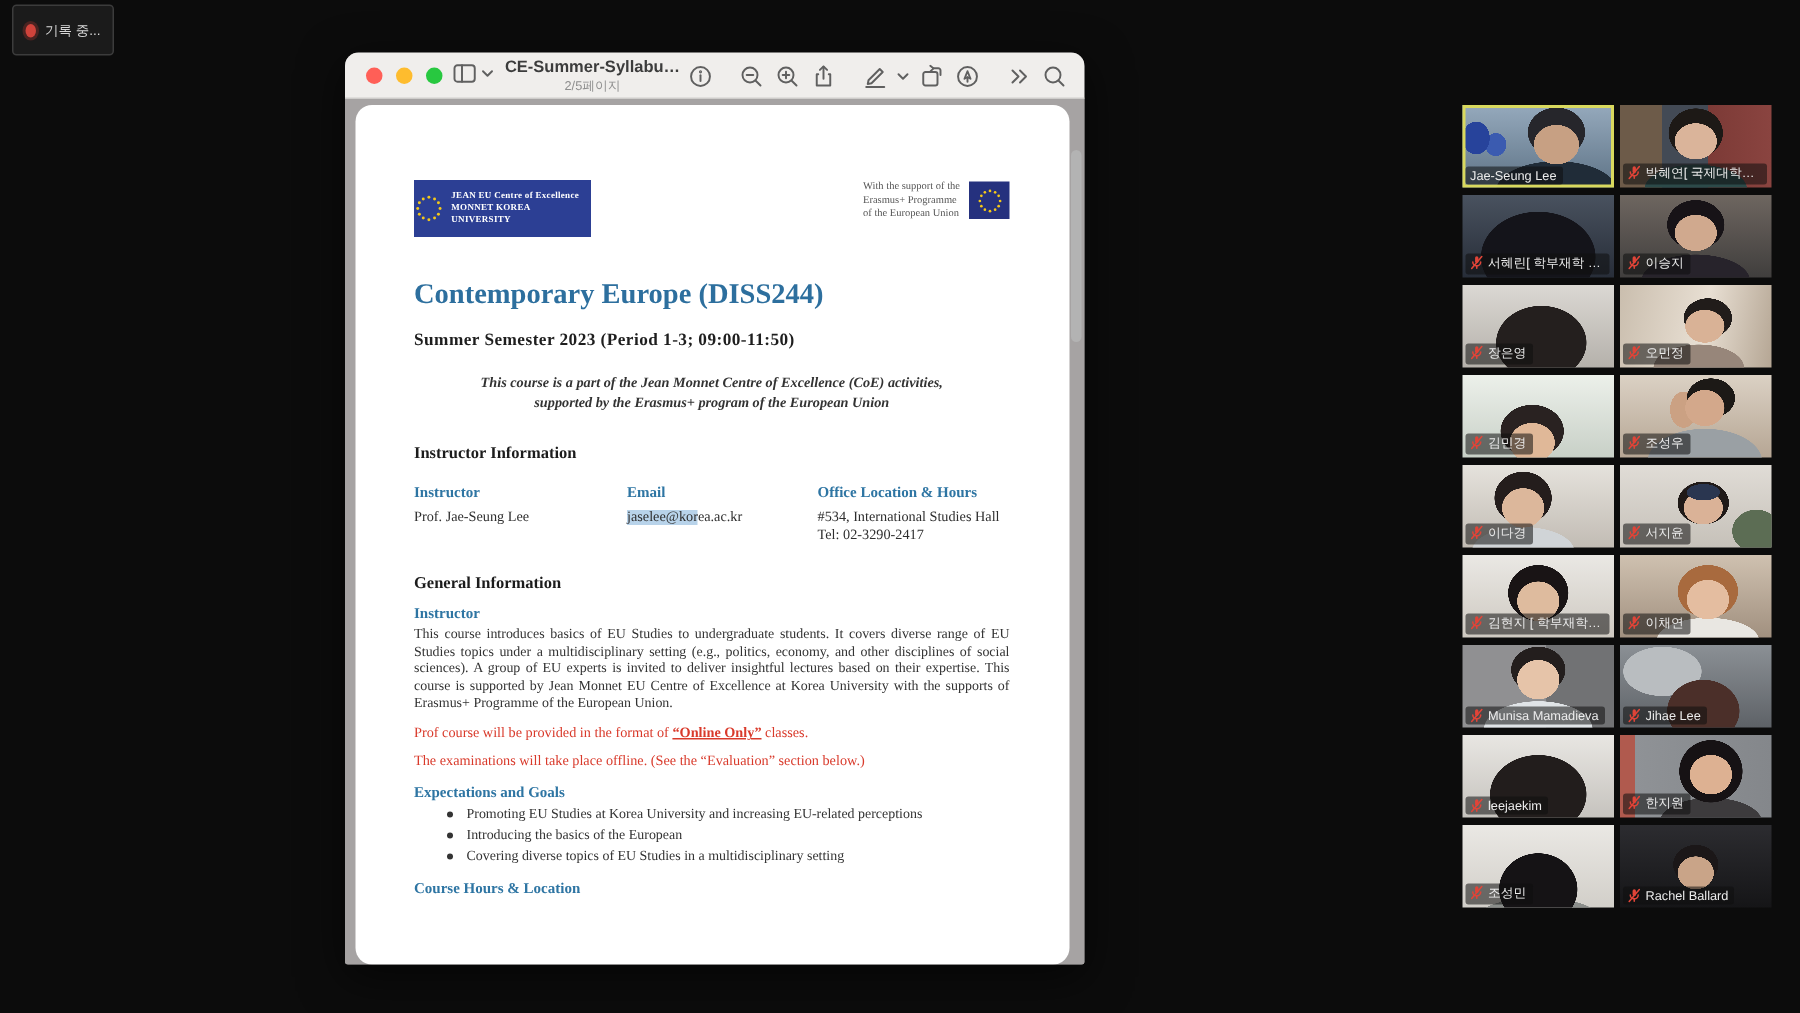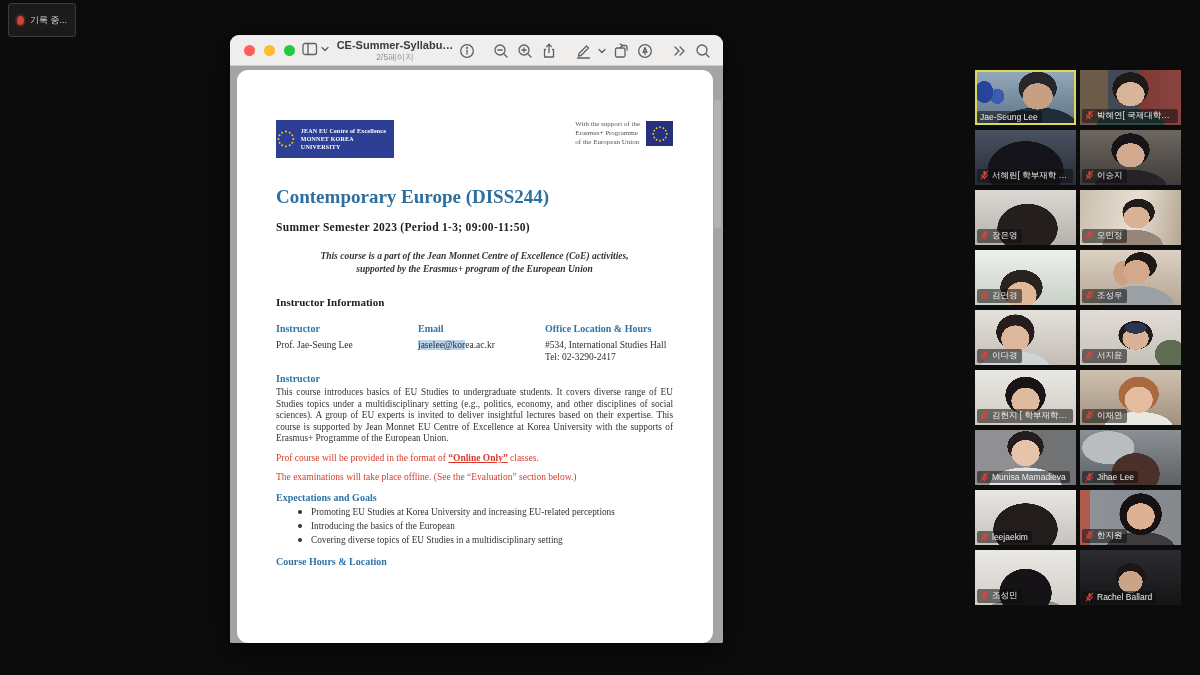--- a/index.html
+++ b/index.html
@@ -263,20 +263,21 @@
           </div>
           <div>
             <div class="h-blue">Office Location &amp; Hours</div>
             <div class="val">
               <div>#534, International Studies Hall</div>
               <div>Tel: 02-3290-2417</div>
             </div>
           </div>
         </div>
 
+        <div class="h-black gen-head">General Information</div>
         <div class="h-blue desc-label">Instructor</div>
         <div class="desc-text">This course introduces basics of EU Studies to undergraduate students. It covers diverse range of EU Studies topics under a multidisciplinary setting (e.g., politics, economy, and other disciplines of social sciences). A group of EU experts is invited to deliver insightful lectures based on their expertise. This course is supported by Jean Monnet EU Centre of Excellence at Korea University with the supports of Erasmus+ Programme of the European Union.</div>
 
         <div class="red-line"><span>Prof course will be provided in the format of </span><b><u>“Online Only”</u></b><span> classes.</span></div>
         <div class="red-line">The examinations will take place offline. (See the “Evaluation” section below.)</div>
 
         <div class="h-blue exp-label">Expectations and Goals</div>
         <ul class="doc-list">
           <li>
               <span class="dot"></span>

